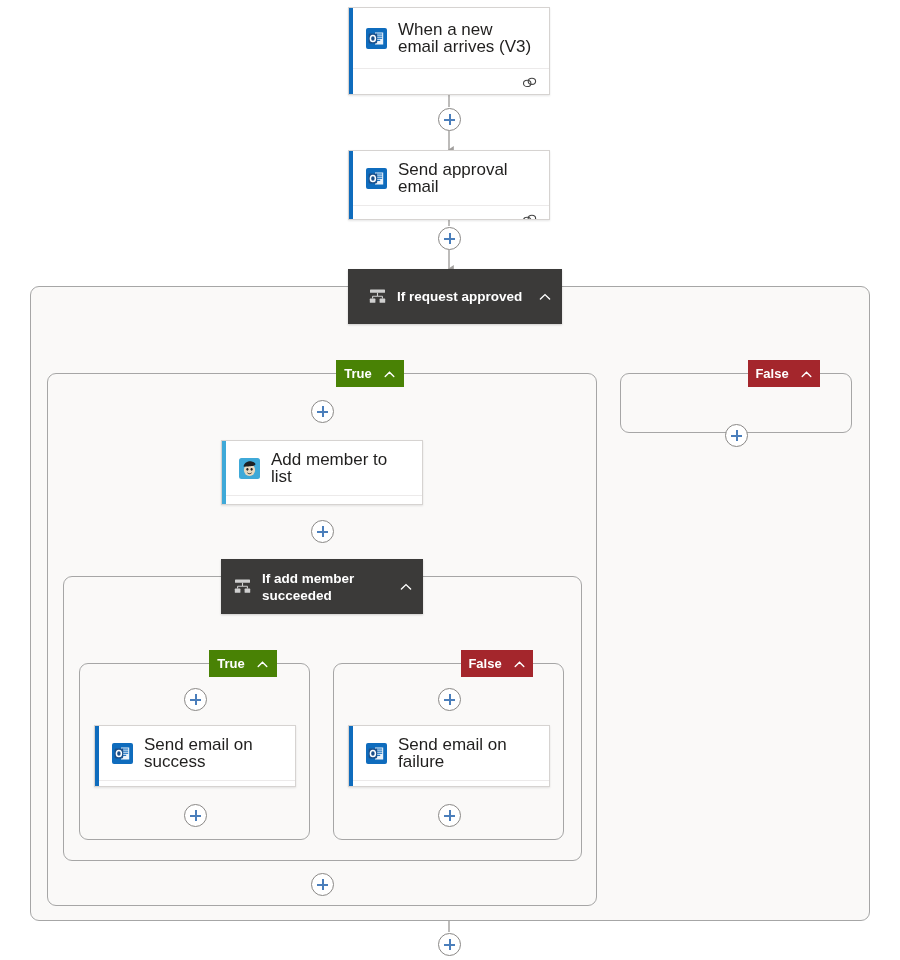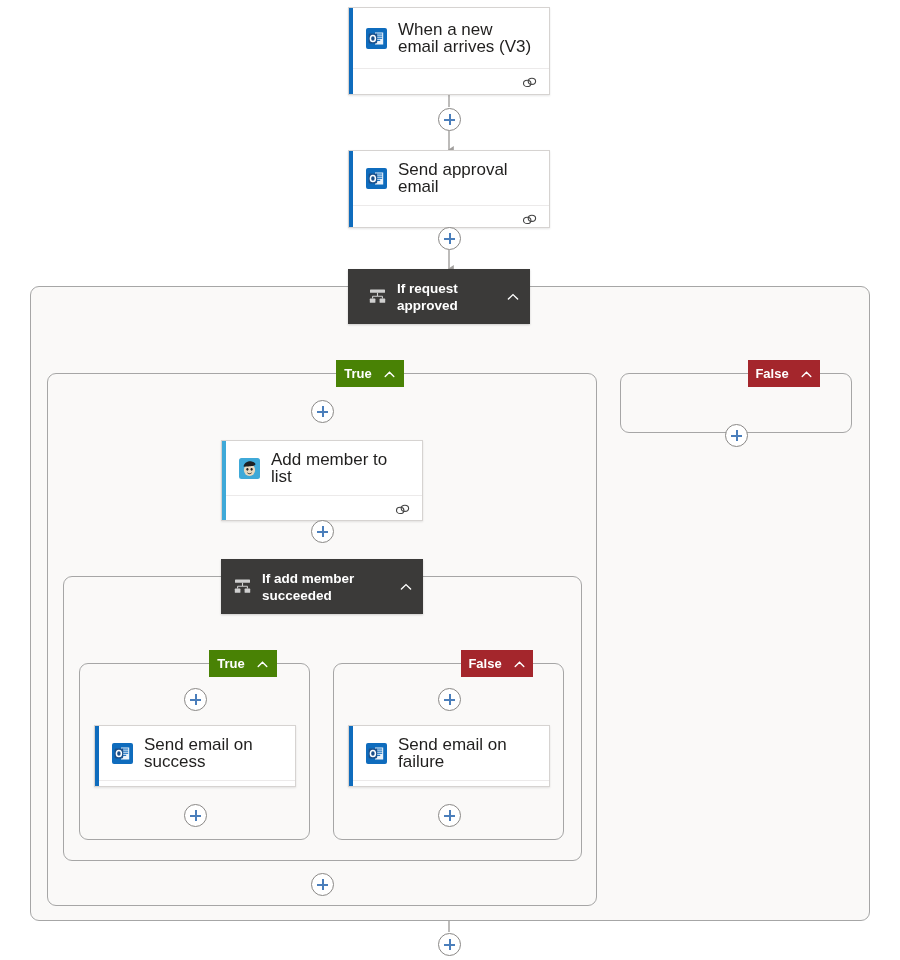--- a/index.html
+++ b/index.html
@@ -200,21 +200,21 @@
         <svg viewBox="0 0 15 13">
             <ellipse cx="5.2" cy="7.4" rx="3.7" ry="3.1" fill="none" stroke="#444" stroke-width="1.1"></ellipse>
         <ellipse cx="9.9" cy="5.3" rx="3.7" ry="3.1" fill="none" stroke="#444" stroke-width="1.1"></ellipse>
           </svg>
       </span>
     </div>
   </div>
 
   <div class="plus" style="left:438px;top:108px;"></div>
 
-  <div class="card" style="left:348px;top:150px;width:202px;height:78px;">
+  <div class="card" style="left:348px;top:150px;width:202px;height:70px;">
     <div class="accent" style="background:#0f6cbd;"></div>
     <div class="body">
       <span class="appicon">
         <svg viewBox="0 0 21 21">
             <rect width="21" height="21" rx="2" fill="#0f6cbd"></rect>
         <rect x="9" y="4.5" width="8.2" height="12" fill="#fff" opacity=".92"></rect>
         <rect x="10" y="5.5" width="6.2" height="1.1" fill="#0f6cbd"></rect>
         <rect x="10" y="7.6" width="6.2" height="1.1" fill="#0f6cbd"></rect>
         <rect x="10" y="9.7" width="6.2" height="1.1" fill="#0f6cbd"></rect>
         <rect x="10" y="11.8" width="4.2" height="1.1" fill="#0f6cbd"></rect>
@@ -229,21 +229,21 @@
         <svg viewBox="0 0 15 13">
             <ellipse cx="5.2" cy="7.4" rx="3.7" ry="3.1" fill="none" stroke="#444" stroke-width="1.1"></ellipse>
         <ellipse cx="9.9" cy="5.3" rx="3.7" ry="3.1" fill="none" stroke="#444" stroke-width="1.1"></ellipse>
           </svg>
       </span>
     </div>
   </div>
 
   <div class="plus" style="left:438px;top:227px;"></div>
 
-  <div class="cond" style="left:348px;top:269px;width:182px;height:55px;padding-left:20px;">
+  <div class="cond" style="left:348px;top:269px;width:214px;height:55px;padding-left:20px;">
     <span class="cicon">
       <svg viewBox="0 0 19 19">
           <rect x="2" y="2.5" width="15" height="3.3" rx="0.6" fill="#cfcfcf"></rect>
       <path d="M9.5,5.8 L9.5,9.2 M4.6,9.2 L14.4,9.2 M4.6,9.2 L4.6,11.4 M14.4,9.2 L14.4,11.4" stroke="#cfcfcf" stroke-width="1.1" fill="none"></path>
       <rect x="1.8" y="11.6" width="5.6" height="4.2" rx="0.6" fill="#cfcfcf"></rect>
       <rect x="11.6" y="11.6" width="5.6" height="4.2" rx="0.6" fill="#cfcfcf"></rect>
         </svg>
     </span>
     <span class="ctext">If request approved</span>
     <span class="cchev">
@@ -268,21 +268,21 @@
       <svg viewBox="0 0 13 13">
           <path d="M2.2,8.4 L6.5,4.3 L10.8,8.4" fill="none" stroke="#fff" stroke-width="1.4" stroke-linecap="round"></path>
         </svg>
     </span>
   </div>
 
   <div class="plus" style="left:725px;top:424px;"></div>
 
   <div class="plus" style="left:311px;top:400px;"></div>
 
-  <div class="card" style="left:221px;top:440px;width:202px;height:81px;">
+  <div class="card" style="left:221px;top:440px;width:202px;height:65px;">
     <div class="accent" style="background:#3fa9d8;"></div>
     <div class="body">
       <span class="appicon">
         <svg viewBox="0 0 21 21">
             <rect width="21" height="21" rx="2.5" fill="#3fa9d8"></rect>
         <ellipse cx="10.5" cy="12" rx="5.6" ry="5.9" fill="#e9d9bf"></ellipse>
         <path d="M4.5,8.6 C5.2,4.6 9.2,2.9 12.6,3.4 C15.2,3.8 16.7,5.3 16.4,6.6 C15.6,8.1 12,8.3 9.3,8.5 C7.3,8.6 5.6,8.7 4.5,8.6 Z" fill="#1d2023"></path>
         <ellipse cx="8.4" cy="11.3" rx="1.05" ry="1.35" fill="#1d2023"></ellipse>
         <ellipse cx="12.6" cy="11.3" rx="1.05" ry="1.35" fill="#1d2023"></ellipse>
         <path d="M8.7,15.1 C9.6,16 11.4,16 12.3,15.1" fill="none" stroke="#1d2023" stroke-width="0.9" stroke-linecap="round"></path>

